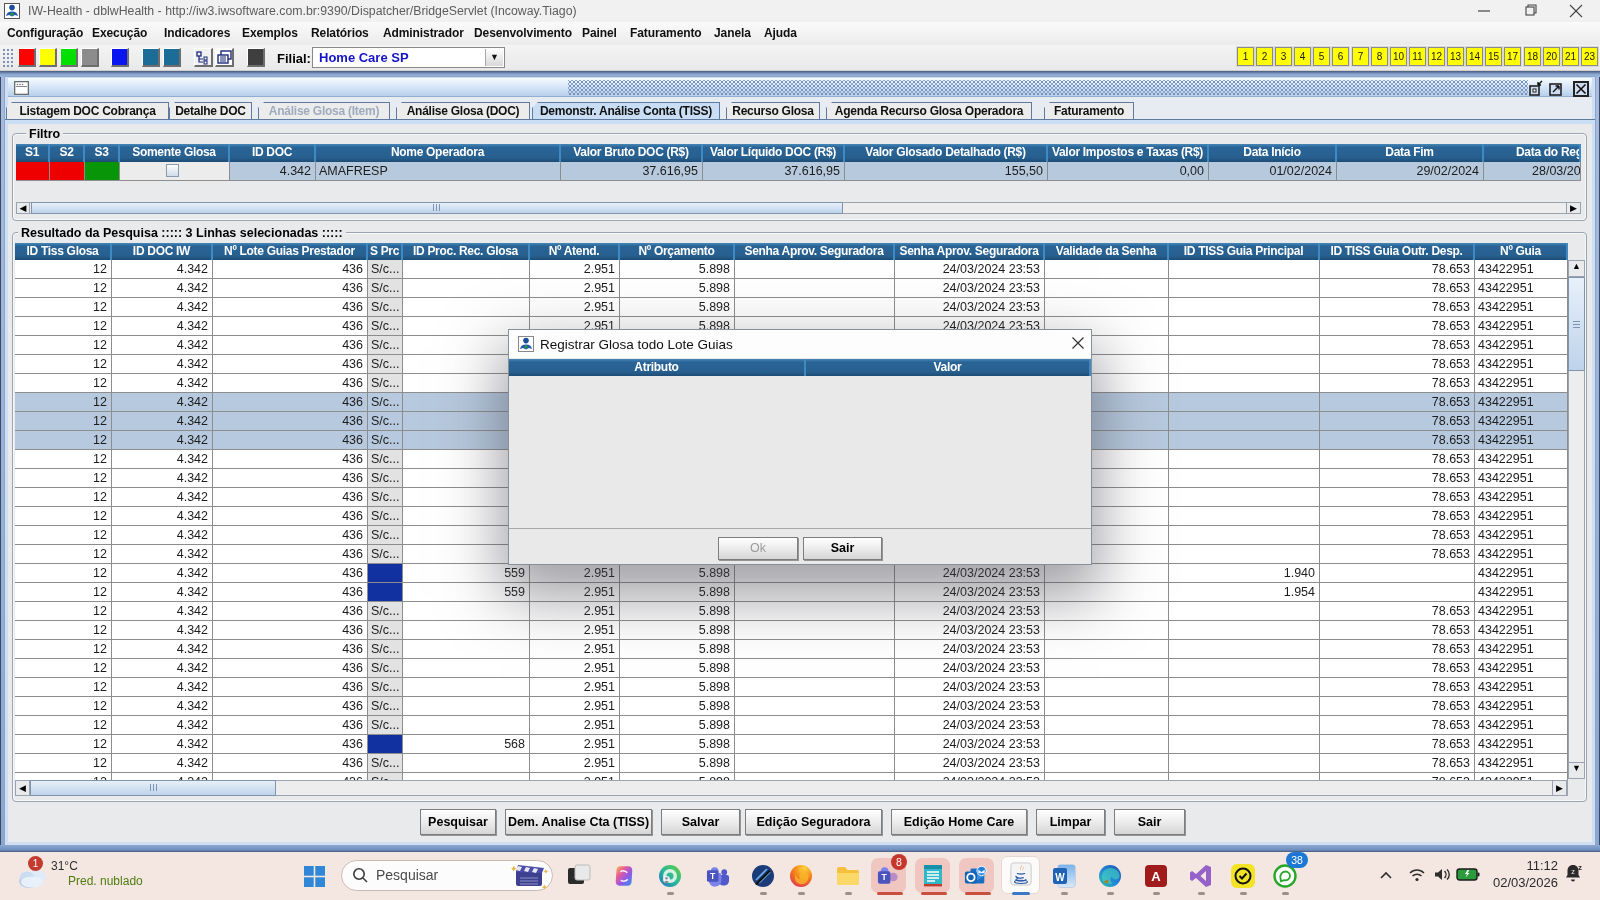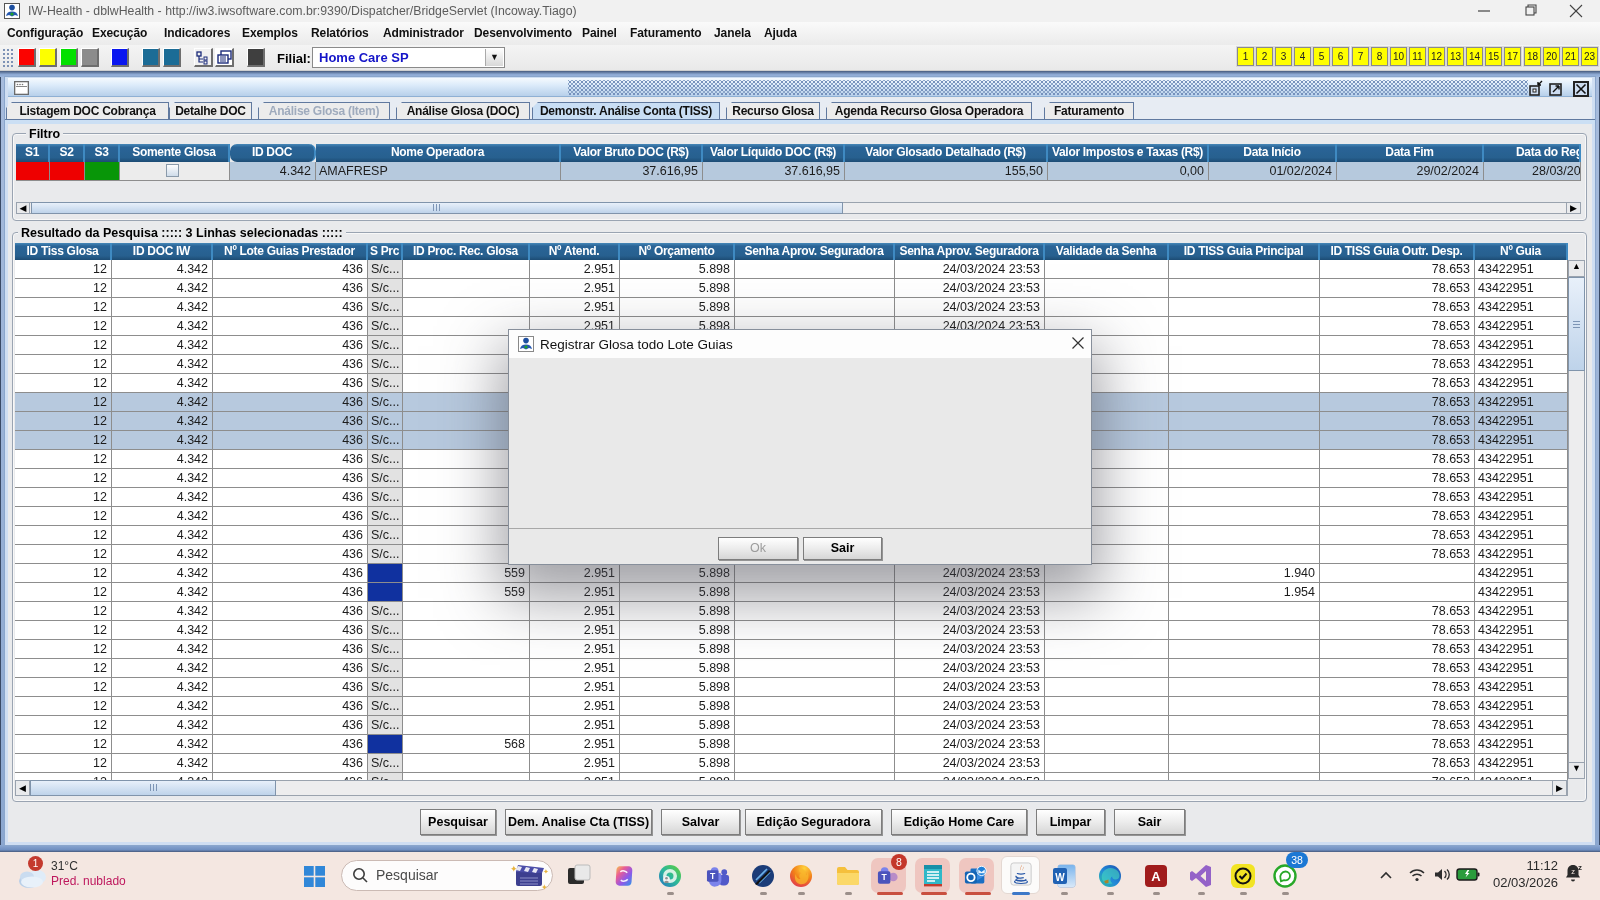--- a/index.html
+++ b/index.html
@@ -167,21 +167,21 @@
 <div class="tab" style="left:1036px;width:90px;color:#101010;background:#ececec">Faturamento</div>
 <div class="abs" id="tabband"></div>
 </div>
 <div class="gbox" style="left:4px;top:53px;width:1575px;height:88px"></div>
 <div class="glabel" style="left:18px;top:47px">Filtro</div>
 <div class="th" style="left:8px;top:64px;width:1565px;height:18px;overflow:hidden">
 <div class="c" style="width:34px;min-width:34px;">S1</div>
 <div class="c" style="width:35px;min-width:35px;">S2</div>
 <div class="c" style="width:35px;min-width:35px;">S3</div>
 <div class="c" style="width:110px;min-width:110px;">Somente Glosa</div>
-<div class="c" style="width:86px;min-width:86px;border-radius:7px;">ID DOC</div>
+<div class="c" style="width:86px;min-width:86px;">ID DOC</div>
 <div class="c" style="width:245px;min-width:245px;">Nome Operadora</div>
 <div class="c" style="width:142px;min-width:142px;">Valor Bruto DOC (R$)</div>
 <div class="c" style="width:142px;min-width:142px;">Valor Líquido DOC (R$)</div>
 <div class="c" style="width:203px;min-width:203px;">Valor Glosado Detalhado (R$)</div>
 <div class="c" style="width:161px;min-width:161px;">Valor Impostos e Taxas (R$)</div>
 <div class="c" style="width:128px;min-width:128px;">Data Início</div>
 <div class="c" style="width:147px;min-width:147px;">Data Fim</div>
 <div class="c" style="width:97px;min-width:97px;text-align:left;padding-left:32px;">Data do Registro</div>
 </div>
 <div class="tr" style="left:8px;top:82px;width:1565px;height:19px;overflow:hidden">
@@ -668,34 +668,38 @@
 <svg class="abs" style="left:9px;top:6px" width="16" height="16" viewBox="0 0 16 16">
 <rect x="0.5" y="0.5" width="15" height="15" fill="#fff" stroke="#888"></rect>
 <circle cx="8" cy="4.6" r="2.8" fill="#1d4fa0"></circle>
 <path d="M2 13 Q3 8.6 8 8.6 Q13 8.6 14 13 L11 12 L8 13.4 L5 12 Z" fill="#2458b0"></path>
 <circle cx="8" cy="11" r="1.6" fill="#1fa028"></circle>
     </svg>
 <div class="abs" id="dlgtxt">Registrar Glosa todo Lote Guias</div>
 <svg class="abs" style="left:562px;top:6px" width="14" height="14" viewBox="0 0 14 14">
       <path d="M1.5 1.5 L12.5 12.5 M12.5 1.5 L1.5 12.5" stroke="#333" stroke-width="1.2"></path>
     </svg>
+<div class="th" style="left:0;top:29px;width:582px;height:17px">
+      <div class="c" style="width:297px;min-width:297px">Atributo</div>
+      <div class="c" style="width:285px;min-width:285px">Valor</div>
+    </div>
 <div class="abs" style="left:0;top:198px;width:582px;height:1px;background:#a8a8a8"></div>
 <div class="btn" style="left:209px;top:207px;width:80px;height:23px;line-height:21px;color:#9b9b9b;font-weight:normal">Ok</div>
 <div class="btn" style="left:294px;top:207px;width:79px;height:23px;line-height:21px">Sair</div>
 </div>
 <div class="abs" id="taskbar"></div>
 <svg class="abs" style="left:16px;top:860px" width="34" height="30" viewBox="0 0 34 30">
 <ellipse cx="13" cy="21" rx="10" ry="7" fill="#b8cfe8"></ellipse>
 <ellipse cx="21" cy="17" rx="9" ry="7" fill="#dfecf8"></ellipse>
 <ellipse cx="11" cy="17" rx="7" ry="5.5" fill="#cadcf0"></ellipse>
 <ellipse cx="16" cy="22" rx="11" ry="5.5" fill="#e8f1fa"></ellipse>
 </svg>
 <div class="abs" style="left:28px;top:856px;width:15px;height:15px;border-radius:50%;background:#c43a2e;color:#fff;font-size:10px;text-align:center;line-height:15px">1</div>
 <div class="abs" style="left:51px;top:859px;font-size:12px;color:#2f2f2f">31°C</div>
-<div class="abs" style="left:51px;top:874px;font-size:12px;color:#be185d">Pred. nublado</div>
+<div class="abs" style="left:68px;top:874px;font-size:12px;color:#4d7c0f">Pred. nublado</div>
 <svg class="abs" style="left:304px;top:866px" width="21" height="21" viewBox="0 0 21 21">
 <rect x="0" y="0" width="9.7" height="9.7" fill="#3087d8"></rect>
     <rect x="11.3" y="0" width="9.7" height="9.7" fill="#3087d8"></rect>
 <rect x="0" y="11.3" width="9.7" height="9.7" fill="#3087d8"></rect>
     <rect x="11.3" y="11.3" width="9.7" height="9.7" fill="#3087d8"></rect>
   </svg>
 <div class="abs" style="left:341px;top:860px;width:212px;height:31px;border-radius:16px;background:#fdfcfc;border:1px solid #cbbab4"></div>
 <svg class="abs" style="left:352px;top:867px" width="17" height="17" viewBox="0 0 17 17">
     <circle cx="7" cy="7" r="5.2" fill="none" stroke="#3c3c3c" stroke-width="1.6"></circle>
     <line x1="11" y1="11" x2="15" y2="15" stroke="#3c3c3c" stroke-width="1.6"></line>

